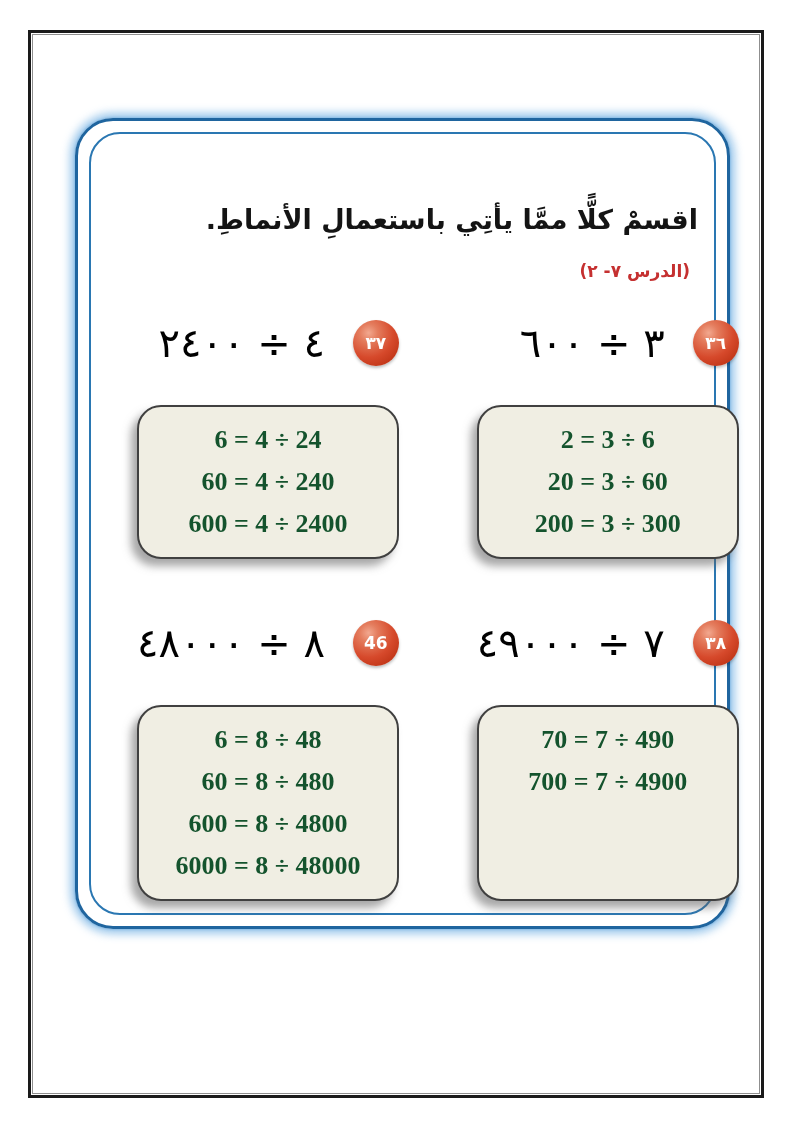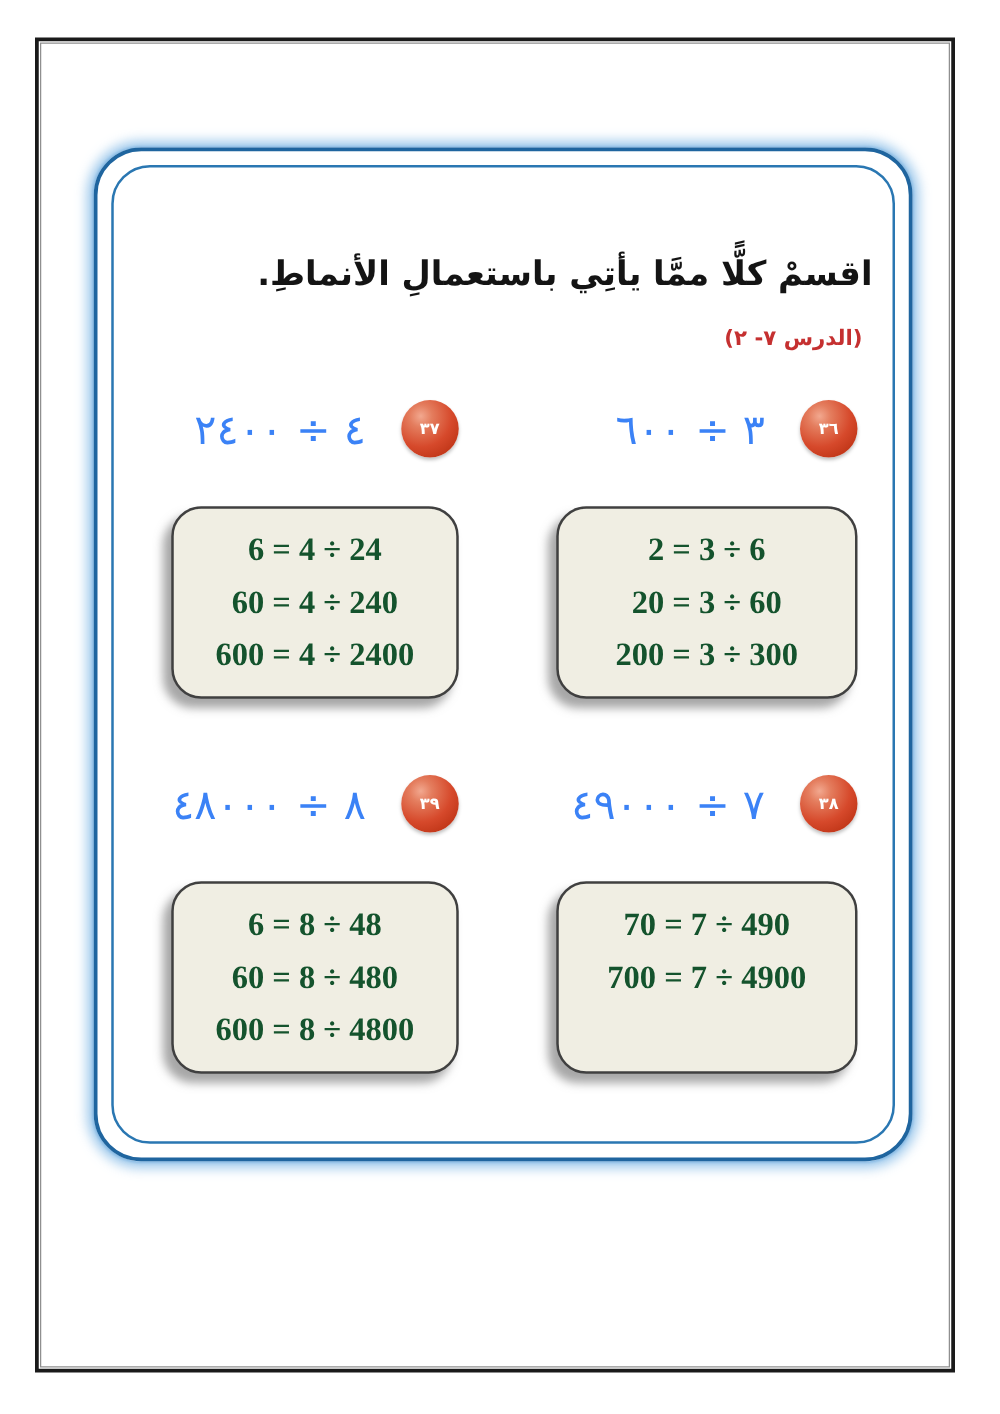--- a/index.html
+++ b/index.html
@@ -42,23 +42,23 @@
   .problem-cell {
     display:flex; align-items:center; gap:28px; height:52px;
     margin:6px 0 36px;
   }
   .badge {
     width:46px; height:46px; flex:0 0 46px; border-radius:50%;
     background:radial-gradient(circle at 34% 28%, #f2a88f 0%, #e47d5e 20%, #d6492b 55%, #bd3315 85%, #aa2c10 100%);
     display:flex; align-items:center; justify-content:center;
     box-shadow:0 2px 3px rgba(0,0,0,0.25);
   }
-  .badge-num { color:#ffffff; font-size:13px; font-weight:bold; }
+  .badge-num { color:#ffffff; font-size:17px; font-weight:bold; }
   .expr {
-    font-size:33px; color:#3b82f6; letter-spacing:4px; white-space:nowrap;text-align:right;
+    font-size:40px; color:#000000; letter-spacing:4px; white-space:nowrap;text-align:right;
   }
   .answer-box {
     background:#f0eee3; border:2px solid #404040; border-radius:24px;
     box-shadow:-6px 7px 8px rgba(95,95,95,0.55);
     padding:12px 6px; text-align:center; margin-bottom:52px;
   }
   .ans {
     font-family:"Liberation Serif", serif; font-weight:bold;
     color:#14532d; font-size:26px; line-height:42px; white-space:nowrap;
   }
@@ -100,36 +100,37 @@
         </div>
 
         <div class="answer-box">
           <div class="ans">2 = 3 ÷ 6</div>
           <div class="ans">20 = 3 ÷ 60</div>
           <div class="ans">200 = 3 ÷ 300</div>
         </div>
 
         <div class="problem-cell" dir="rtl">
           <span class="badge">
-            <span class="badge-num">٣٩</span>
+            <span class="badge-num">46</span>
           </span>
           <span class="expr" dir="ltr">٨ ÷ ٤٨٠٠٠</span>
         </div>
 
         <div class="problem-cell" dir="rtl">
           <span class="badge">
             <span class="badge-num">٣٨</span>
           </span>
           <span class="expr" dir="ltr">٧ ÷ ٤٩٠٠٠</span>
         </div>
 
         <div class="answer-box">
           <div class="ans">6 = 8 ÷ 48</div>
           <div class="ans">60 = 8 ÷ 480</div>
           <div class="ans">600 = 8 ÷ 4800</div>
+          <div class="ans">6000 = 8 ÷ 48000</div>
         </div>
 
         <div class="answer-box">
           <div class="ans">70 = 7 ÷ 490</div>
           <div class="ans">700 = 7 ÷ 4900</div>
         </div>
 
       </div>
     </div>
   </div>

